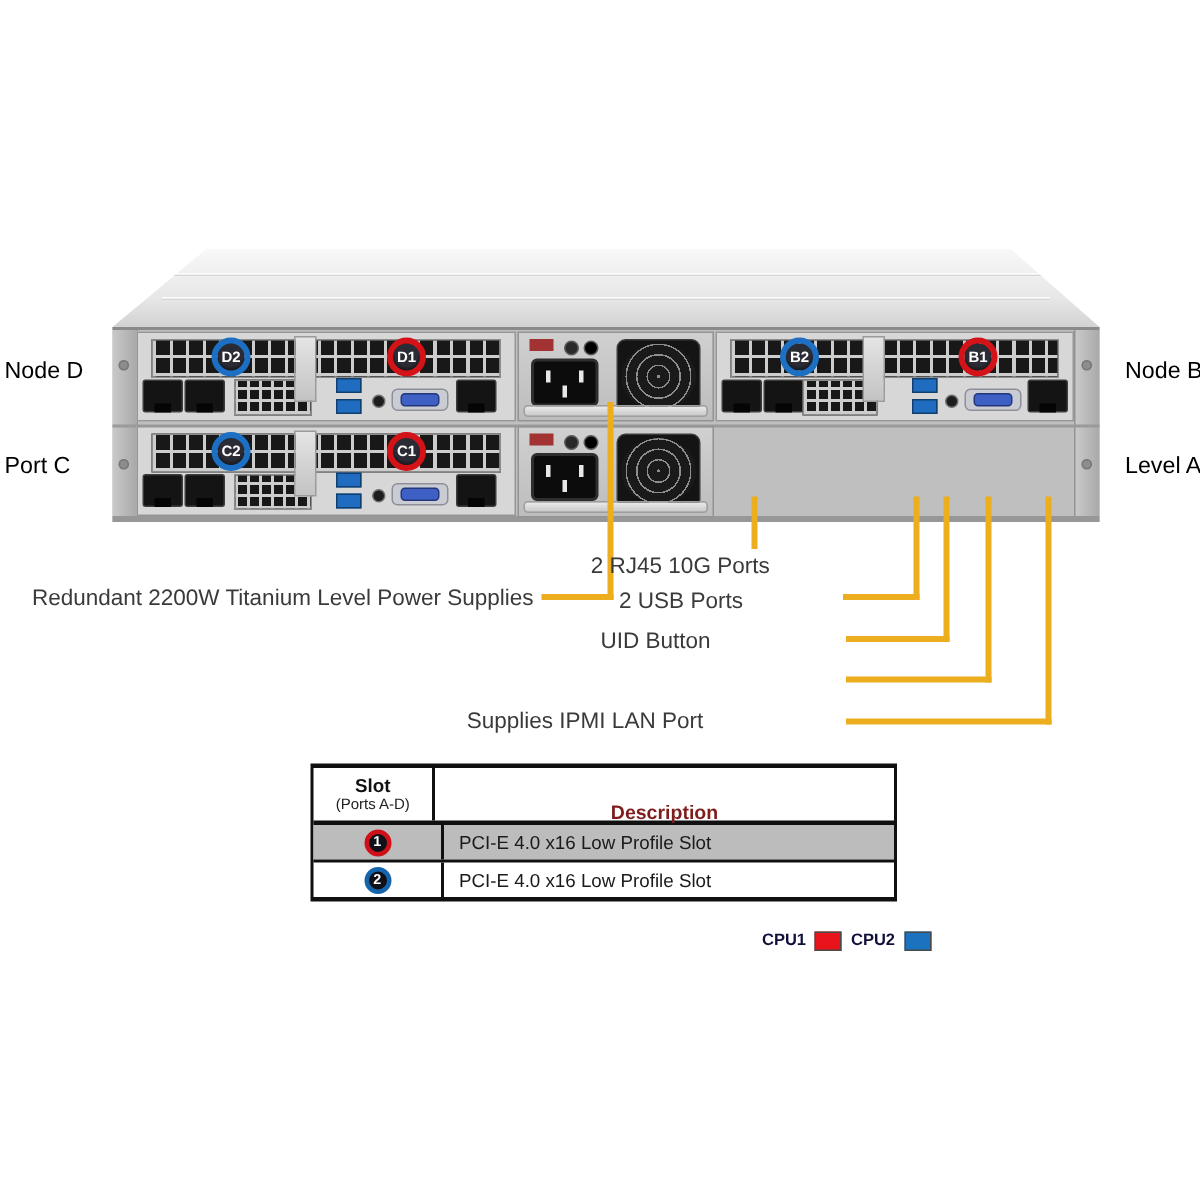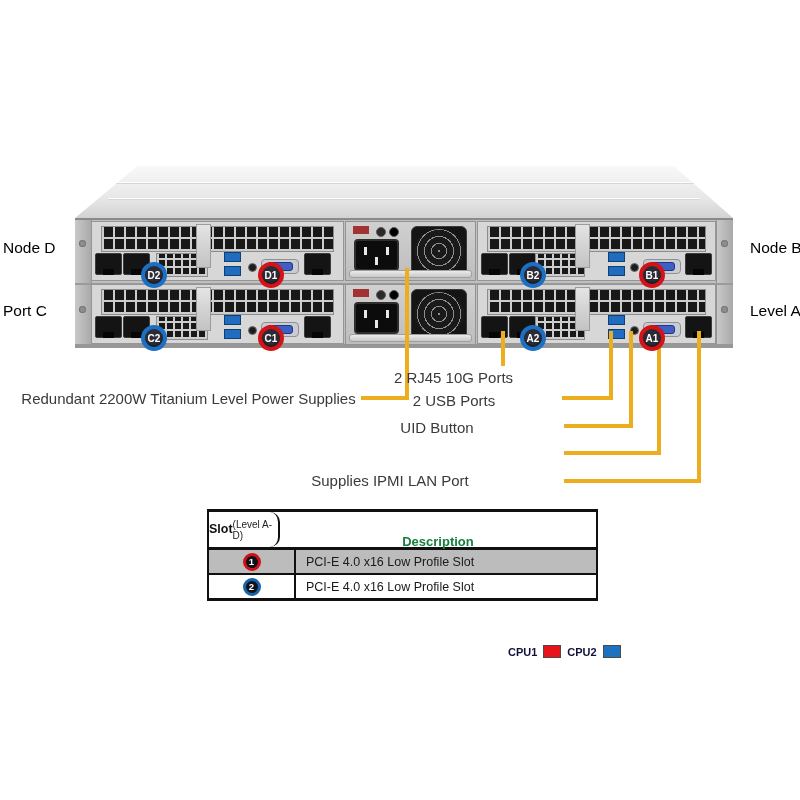--- a/index.html
+++ b/index.html
@@ -34,21 +34,21 @@
   .vent-top{position:absolute;left:9px;right:9px;top:4px;height:24px;border:1px solid #8c8c8c;
       background-color:#181818;
       background-image:repeating-linear-gradient(90deg,#cdcdcd 0 2px,transparent 2px 11px),
                        repeating-linear-gradient(0deg,#cdcdcd 0 2px,transparent 2px 12px);}
   .latch{position:absolute;top:2px;height:44px;width:15px;z-index:3;
       background:linear-gradient(180deg,#e4e4e4,#c3c3c3);border:1px solid #9b9b9b;box-sizing:border-box;}
   .node-l .latch{left:104px}.node-r .latch{left:97px}
 
   .badge{position:absolute;top:3px;width:26px;height:26px;border-radius:50%;box-sizing:border-box;
       background:radial-gradient(circle at 50% 40%,#2b2b35 55%,#000 100%);
-      color:#fff;font-weight:bold;font-size:10px;display:flex;align-items:center;justify-content:center;z-index:4;margin-top:37px;}
+      color:#fff;font-weight:bold;font-size:10px;display:flex;align-items:center;justify-content:center;z-index:4;}
   .badge.blue{border:4px solid #1c6fc2}
   .badge.red{border:4px solid #d31318}
   .node-l .badge.pos2{left:49px}.node-l .badge.pos1{left:166px}
   .node-r .badge.pos2{left:42px}.node-r .badge.pos1{left:161px}
 
   .rj45{position:absolute;top:31px;width:27px;height:22px;background:#141414;border:1px solid #3c3c3c;
         border-radius:2px;box-sizing:border-box;}
   .rj45:after{content:"";position:absolute;left:7px;right:7px;bottom:-1px;height:6px;background:#050505;}
   .node .r1{left:3px}.node .r2{left:31px}
   .node-l .r3{right:12px}.node-r .r3{right:3px}
@@ -118,38 +118,38 @@
   .nlabel{position:absolute;font-size:15.5px;color:#000000;white-space:nowrap;}
   #lb-node-d{left:3px;top:239px}
   #lb-node-c{left:3px;top:302px}
   #lb-node-b{left:750px;top:239px}
   #lb-node-a{left:750px;top:302px}
 
   
   .tbl{position:absolute;left:207px;top:509px;width:391px;background:#fff;box-sizing:border-box;
        border:2px solid #101010;border-top-width:3px;border-bottom-width:3px;}
   .hrow{display:flex;height:35px;border-bottom:3px solid #101010;}
-  .hc1{width:71px;border-right:2px solid #101010;box-sizing:border-box;
-       display:flex;flex-direction:row;align-items:center;justify-content:center;border-radius:10px;}
+  .hc1{width:81px;border-right:2px solid #101010;box-sizing:border-box;
+       display:flex;flex-direction:column;align-items:center;justify-content:center;}
   .hc1 .t1{font-weight:bold;font-size:12.5px;color:#111;line-height:13px;}
   .hc1 .t2{font-size:10px;color:#222;line-height:11px;}
-  .hc2{flex:1;display:flex;align-items:center;justify-content:center;font-weight:bold;font-size:13px;color:#15803d;margin-top:24px;}
+  .hc2{flex:1;display:flex;align-items:center;justify-content:center;font-weight:bold;font-size:13px;color:#7f1d1d;margin-top:24px;}
   .drow{display:flex;height:23px;}
   .drow + .drow{border-top:2px solid #101010;}
   .drow.shaded{background:#bcbcbc;}
   .drow .c1{width:87px;border-right:2px solid #101010;box-sizing:border-box;
        display:flex;align-items:center;justify-content:center;}
   .drow .c2{flex:1;display:flex;align-items:center;padding-left:10px;font-size:12.5px;color:#1a1a1a;}
   .slot-circ{width:18px;height:18px;border-radius:50%;box-sizing:border-box;background:#101018;color:#fff;
        font-size:9.5px;font-weight:bold;display:flex;align-items:center;justify-content:center;}
   .slot-circ.red{border:3px solid #cf1018}
   .slot-circ.blue{border:3px solid #1565ad}
 
   
-  .legend{position:absolute;left:508px;top:621px;display:flex;align-items:center;gap:6px;margin-top:24px;}
+  .legend{position:absolute;left:508px;top:621px;display:flex;align-items:flex-start;gap:6px;}
   .legend .ltxt{font-size:11px;font-weight:bold;color:#10103a;}
   .legend .sw{width:18px;height:13px;border:1px solid #4a4a4a;box-sizing:border-box;}
   .sw.red{background:#e8131b}.sw.blue{background:#1b72be}
 </style>
 </head>
 <body>
 
 <div class="page">
 
   <div class="lid">
@@ -225,42 +225,20 @@
         <i></i>
         <i></i>
       </div>
     <div class="uid-dot"></div>
     <div class="vga">
         <i></i>
       </div>
     <div class="rj45 r3"></div>
   </div>
 
-  <div class="node node-r" id="nodeA">
-    <div class="vent-top"></div>
-    <div class="latch"></div>
-    <div class="badge blue pos2">
-        <span>A2</span>
-      </div>
-    <div class="badge red pos1">
-        <span>A1</span>
-      </div>
-    <div class="rj45 r1"></div>
-    <div class="rj45 r2"></div>
-    <div class="vent-block"></div>
-    <div class="usb">
-        <i></i>
-        <i></i>
-      </div>
-    <div class="uid-dot"></div>
-    <div class="vga">
-        <i></i>
-      </div>
-    <div class="rj45 r3"></div>
-  </div>
 
   <div class="psu" id="psuTop">
     <div class="tag"></div>
     <div class="led l1"></div>
     <div class="led l2"></div>
     <div class="inlet">
         <i class="p1"></i>
         <i class="p2"></i>
         <i class="p3"></i>
       </div>
@@ -300,21 +278,21 @@
 
   <div class="nlabel" id="lb-node-d">Node D</div>
   <div class="nlabel" id="lb-node-c">Port C</div>
   <div class="nlabel" id="lb-node-b">Node B</div>
   <div class="nlabel" id="lb-node-a">Level A</div>
 
   <div class="tbl">
     <div class="hrow">
       <div class="hc1">
         <span class="t1">Slot</span>
-        <span class="t2">(Level A-D)</span>
+        <span class="t2">(Ports A-D)</span>
       </div>
       <div class="hc2">Description</div>
     </div>
     <div class="drow shaded">
       <div class="c1">
         <span class="slot-circ red">
             <span>1</span>
           </span>
       </div>
       <div class="c2">PCI-E 4.0 x16 Low Profile Slot</div>

